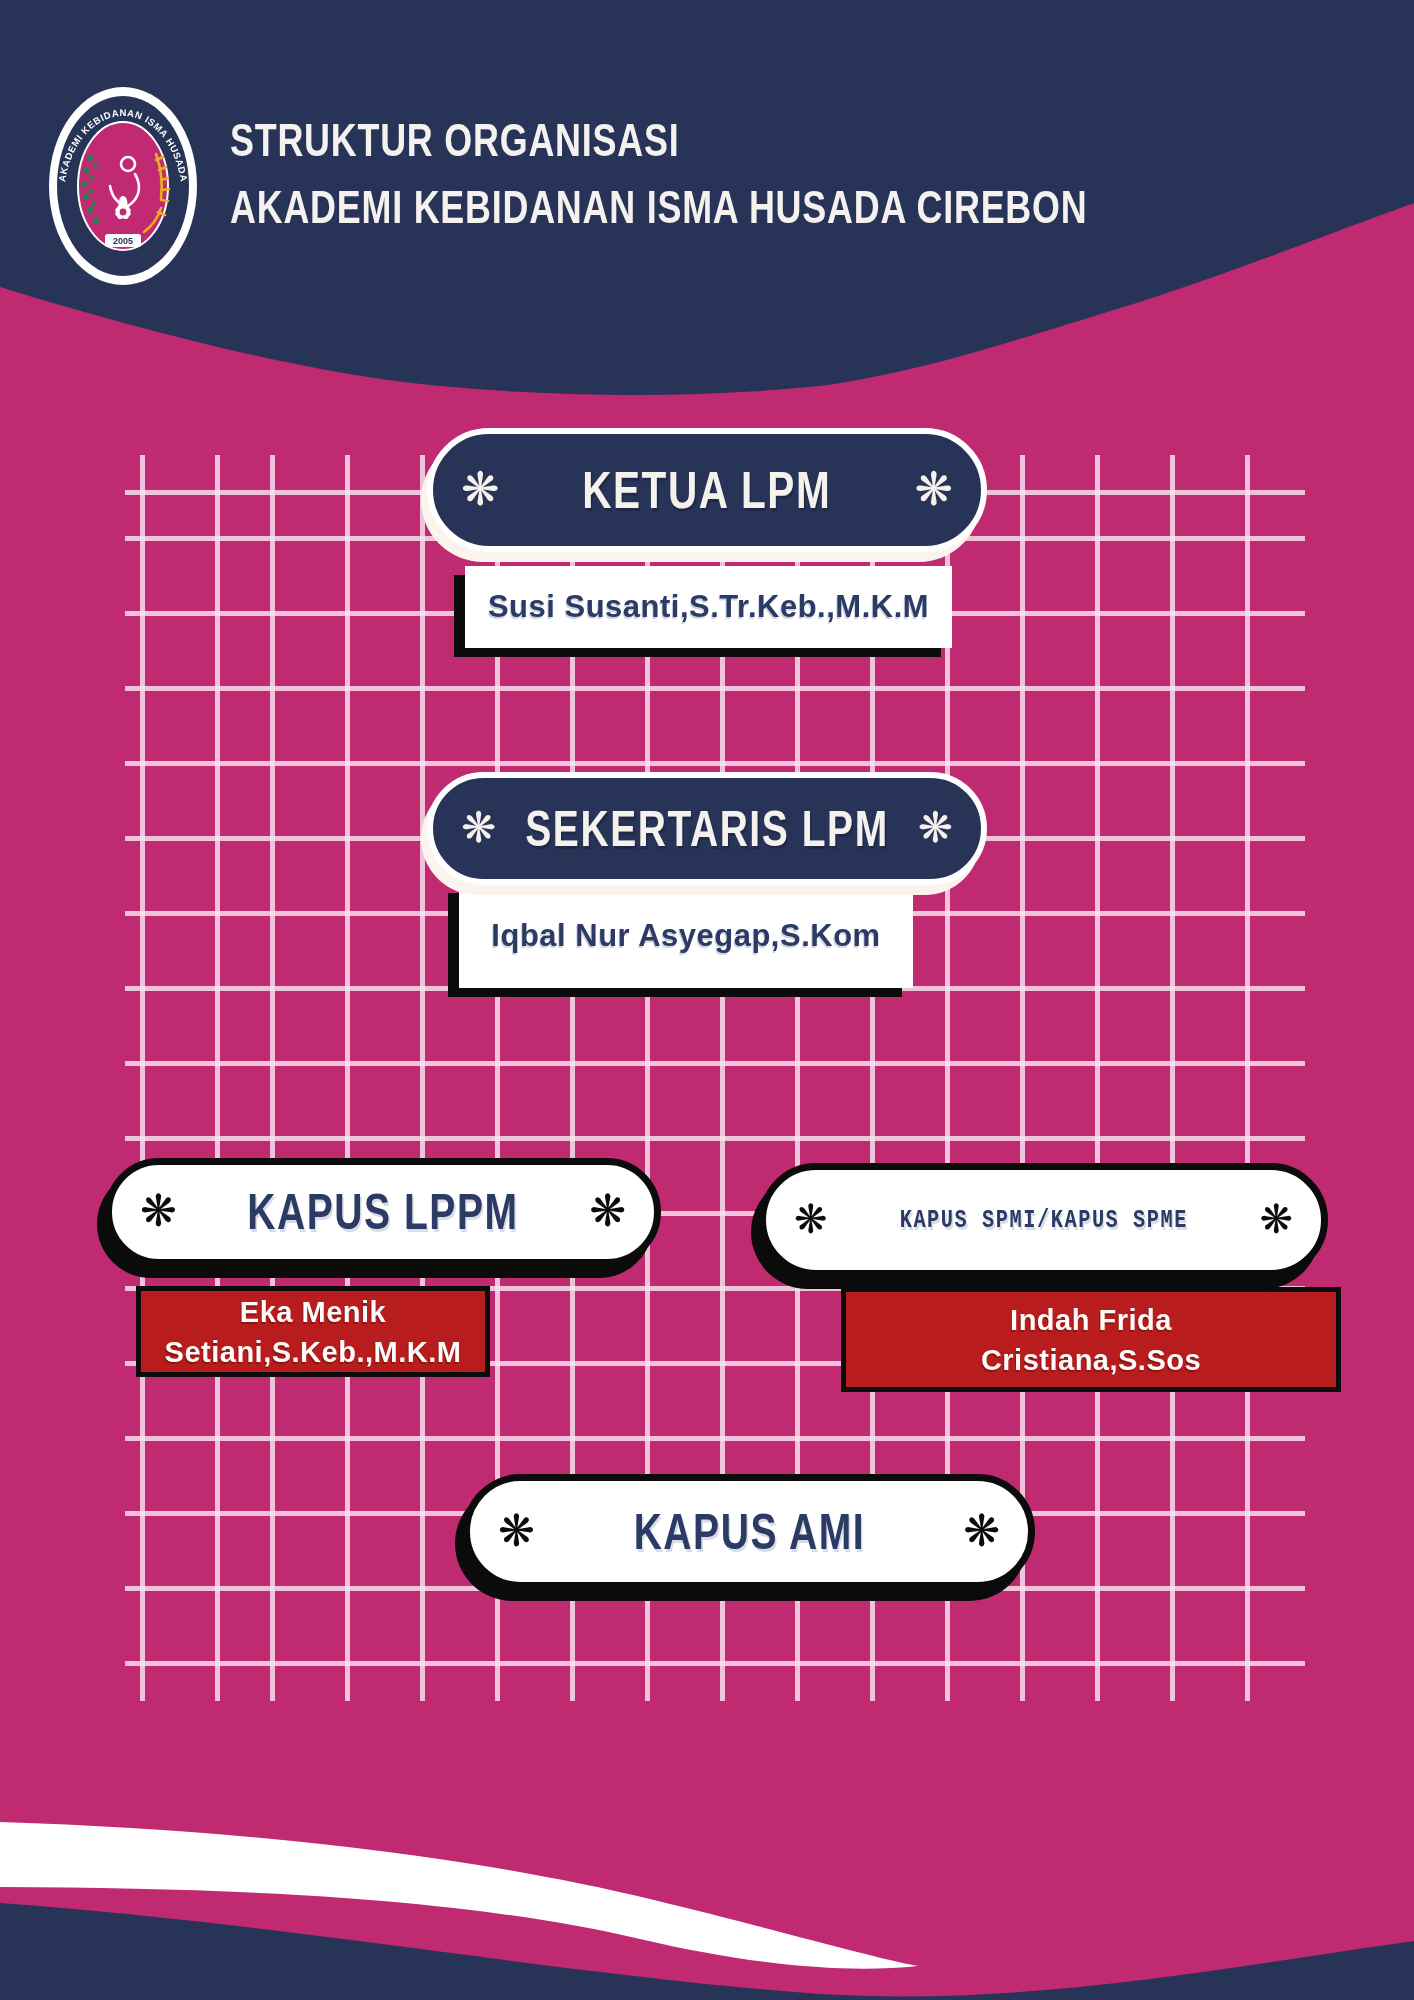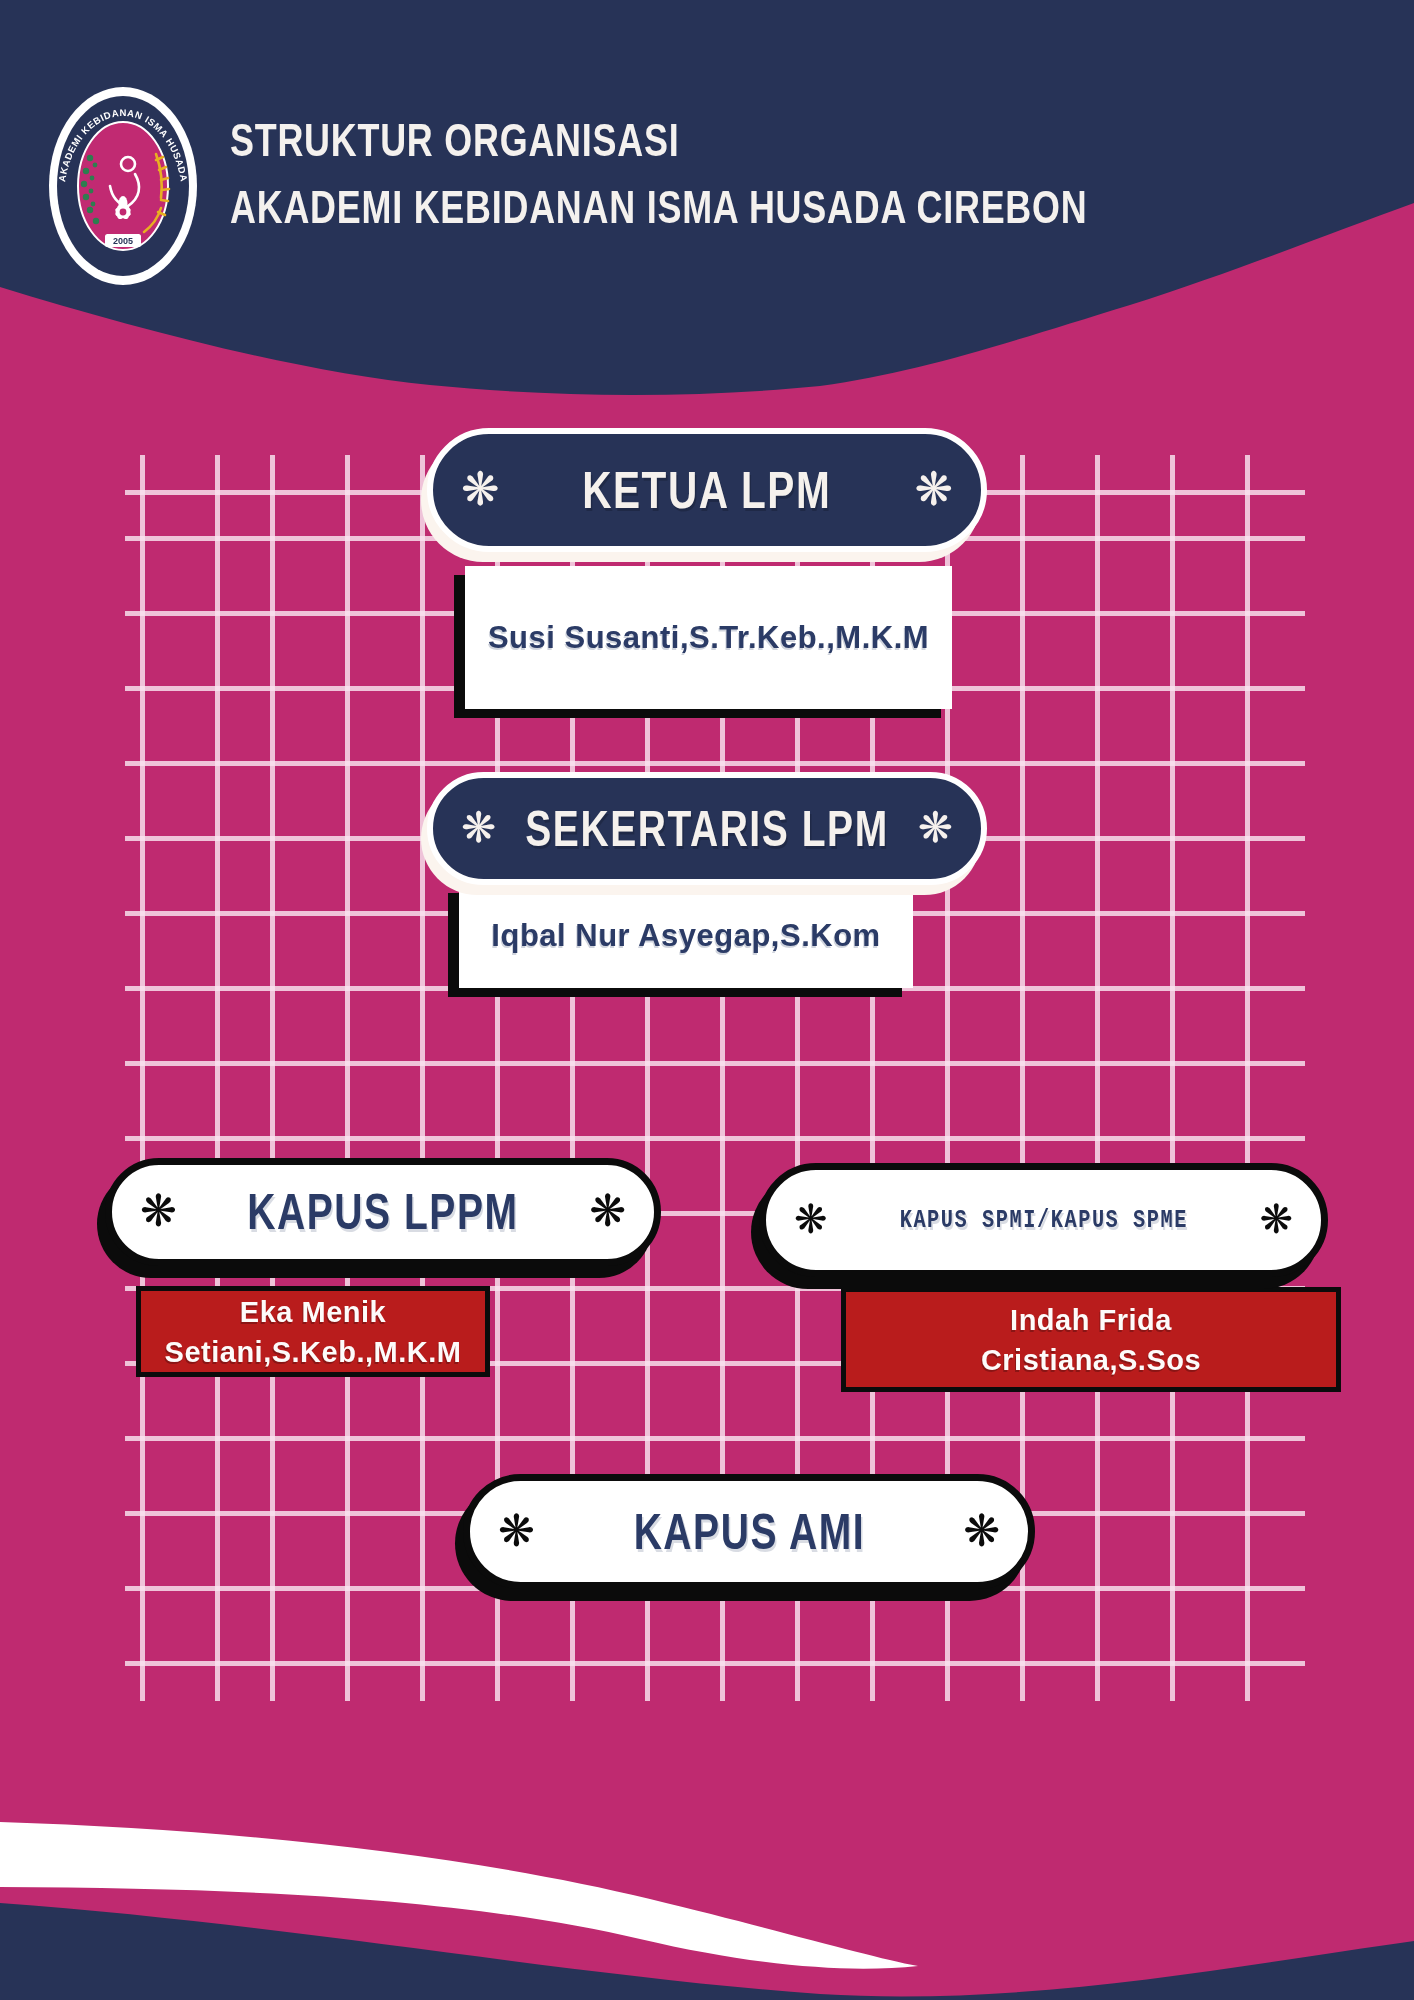--- a/index.html
+++ b/index.html
@@ -132,21 +132,21 @@
 
     <rect x="57" y="148" width="36" height="13" rx="2.5" fill="#FFFFFF"></rect>
     <text x="75" y="158" font-size="9" font-weight="bold" fill="#273357" text-anchor="middle">2005</text>
   </svg>
 
   <div class="titles z3">
     <div class="title-line"><span class="cond">STRUKTUR ORGANISASI</span></div>
     <div class="title-line"><span class="cond">AKADEMI KEBIDANAN ISMA HUSADA CIREBON</span></div>
   </div>
 
-  <div class="name-box name-white z1" style="left:465px; top:566px; width:487px; height:143px;justify-content:center;">
+  <div class="name-box name-white z1" style="left:465px; top:566px; width:487px; height:82px;justify-content:center;">
     <div class="name-text nt-navy">Susi Susanti,S.Tr.Keb.,M.K.M</div>
   </div>
   <div class="pill pill-navy z2" style="left:427px; top:428px; width:560px; height:124px;">
     <span class="flower fl-left fl-white" style="font-size:46px;">❋</span>
     <span class="pill-label lbl-light" style="font-size:52px;"><span class="cond-c">KETUA LPM</span></span>
     <span class="flower fl-right fl-white" style="font-size:46px;">❋</span>
   </div>
 
   <div class="name-box name-white z1" style="left:459px; top:884px; width:454px; height:104px;">
     <div class="name-text nt-navy">Iqbal Nur Asyegap,S.Kom</div>

